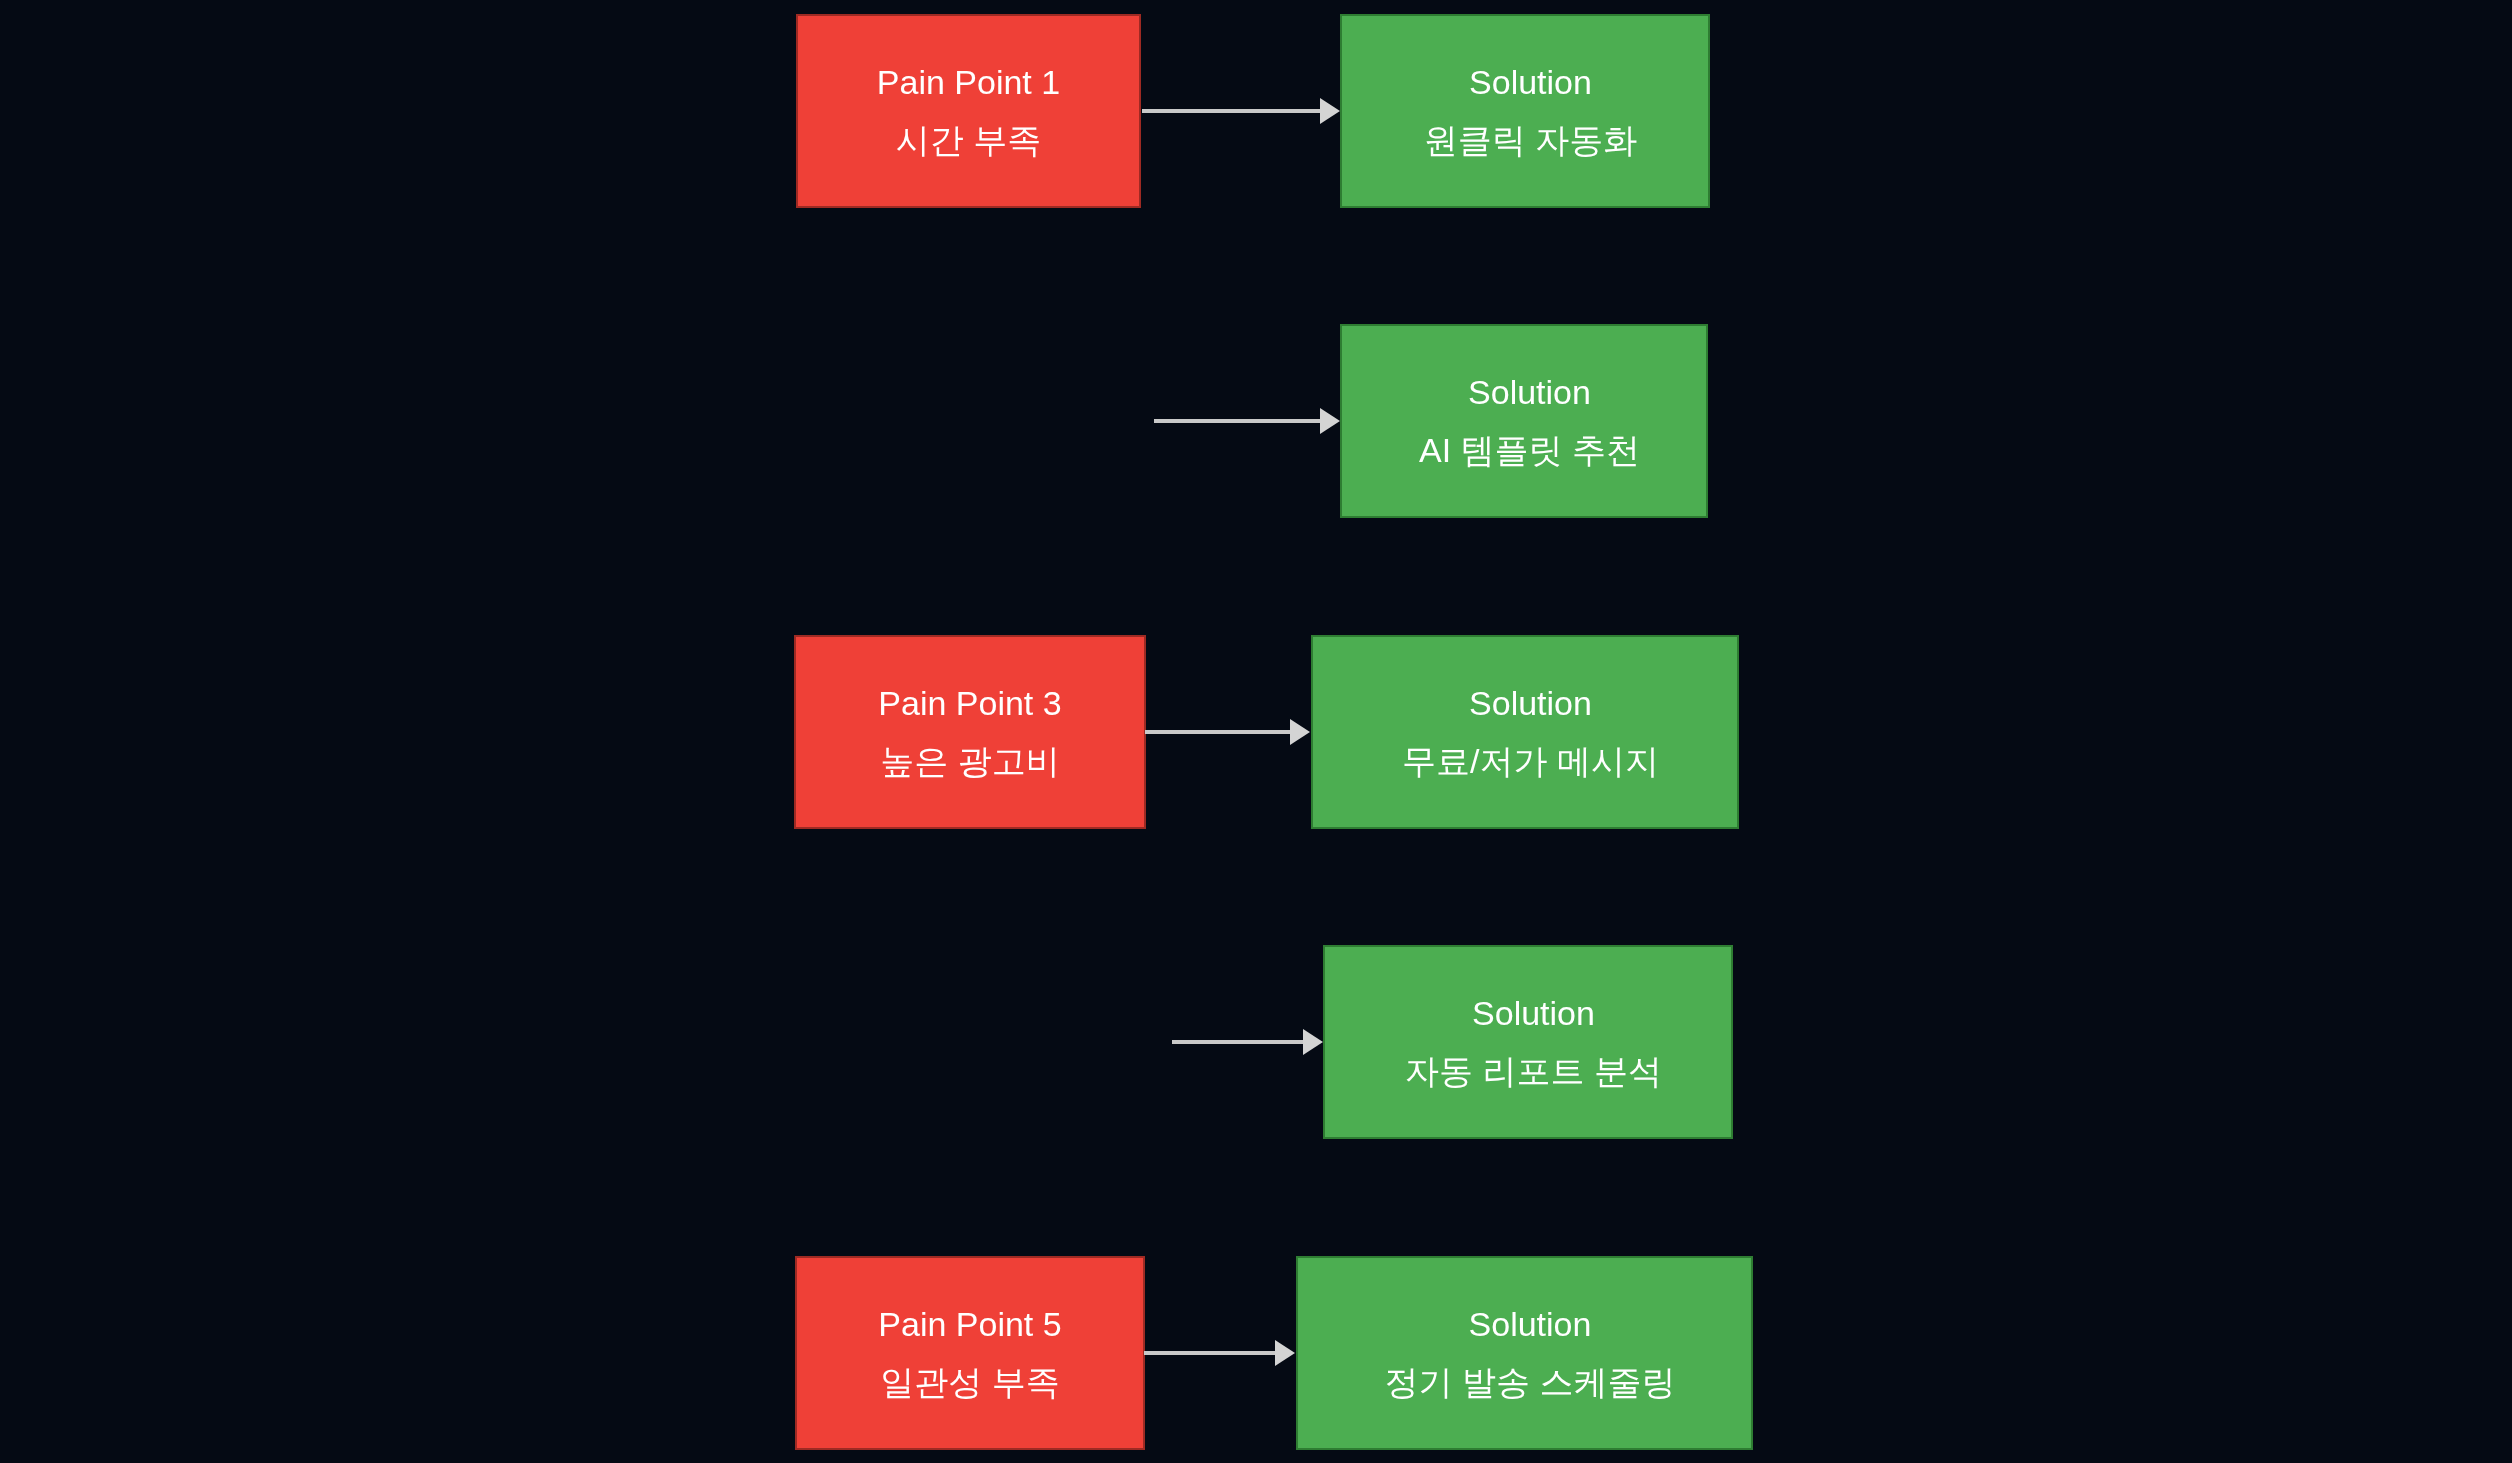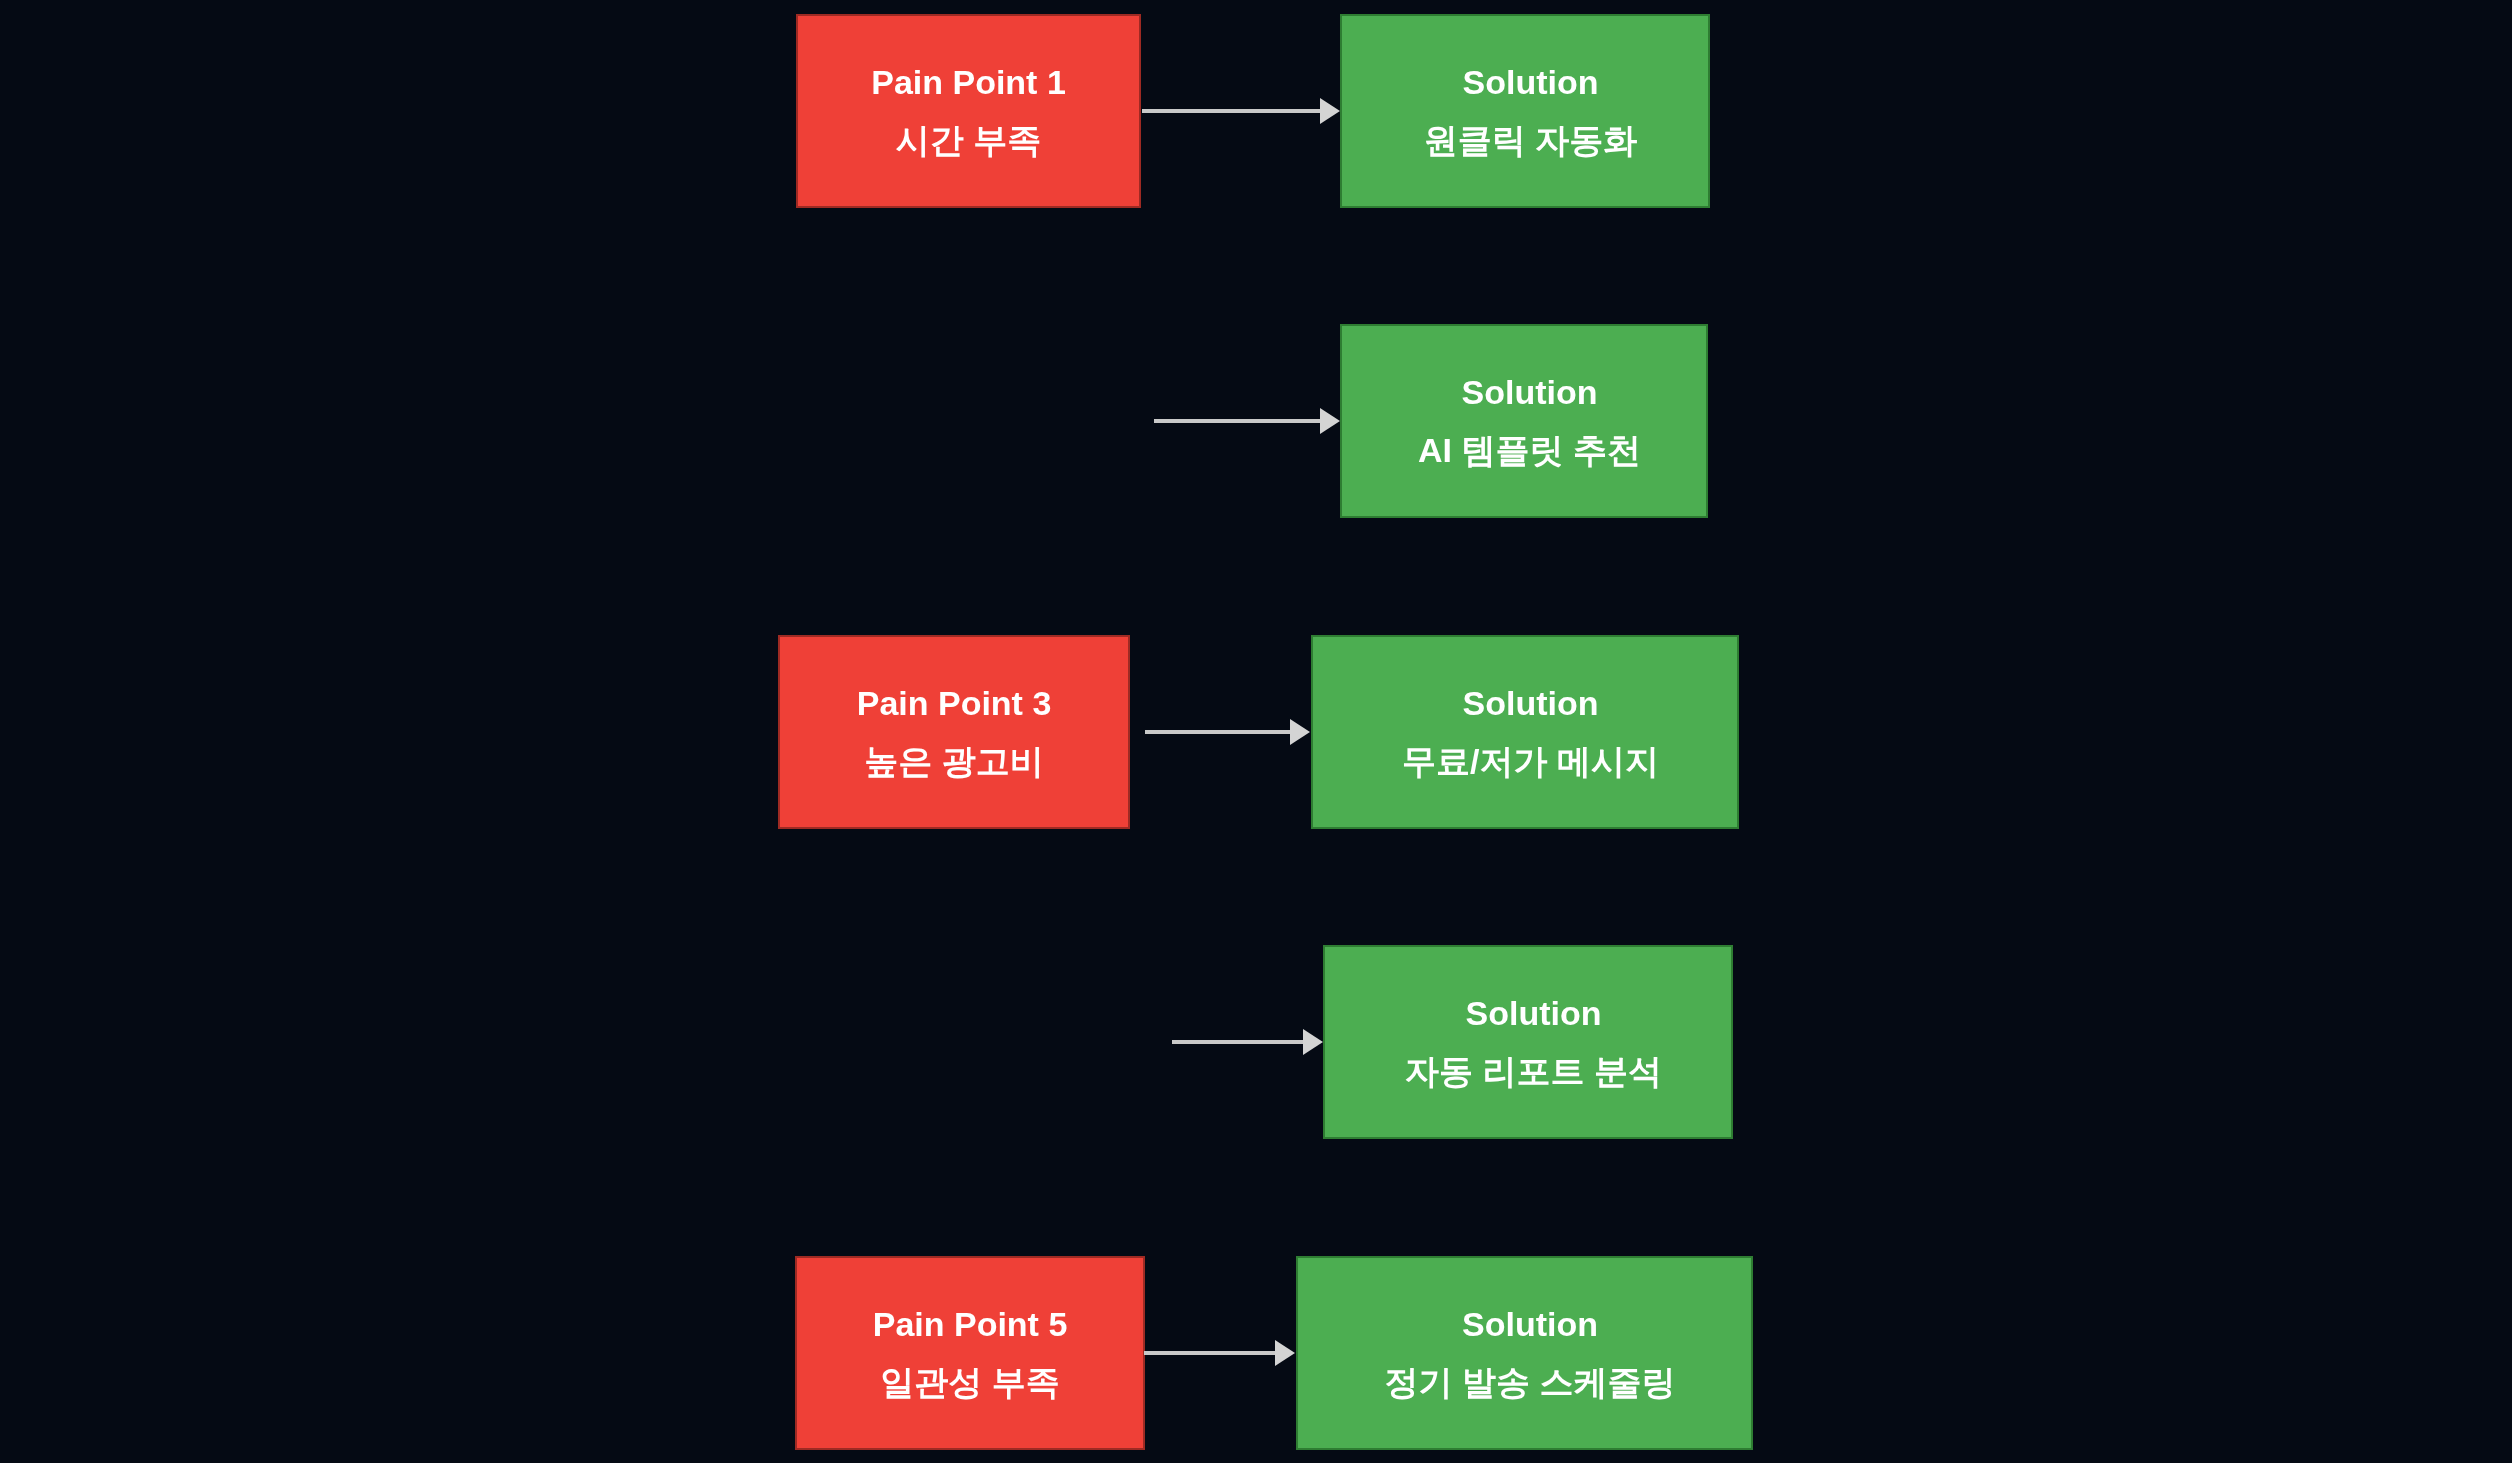--- a/index.html
+++ b/index.html
@@ -15,21 +15,20 @@
   html, body {
     width: 2512px; height: 1464px;
     background: var(--bg);
     overflow: hidden;
     font-family: "Liberation Sans", "DejaVu Sans", sans-serif;
   }
   .stage {
     position: relative;
     width: 2166px; height: 1464px;
     background: var(--bg);
-    font-weight: bold;
   }
   .row {
     position: absolute;
     left: 0; width: 100%;
     height: 194px;
   }
   .node {
     position: absolute;
     top: 0;
     height: 194px;
@@ -100,21 +99,21 @@
       <div class="shaft"></div>
       <div class="head"></div>
     </div>
     <div class="node solution" style="left:1340px;width:368px">
       <div>Solution</div>
       <div>AI 템플릿 추천</div>
     </div>
   </div>
 
   <div class="row" style="top:635px">
-    <div class="node pain" style="left:778px;width:352px">
+    <div class="node pain" style="left:794px;width:352px">
       <div>Pain Point 3</div>
       <div>높은 광고비</div>
     </div>
     <div class="arrow" style="left:1145px;width:165px">
       <div class="shaft"></div>
       <div class="head"></div>
     </div>
     <div class="node solution" style="left:1311px;width:428px">
       <div>Solution</div>
       <div>무료/저가 메시지</div>

